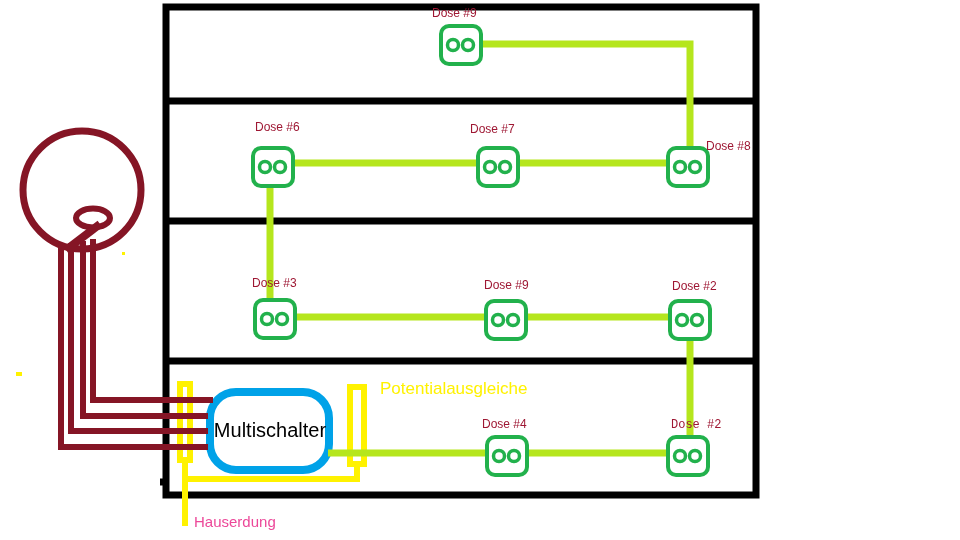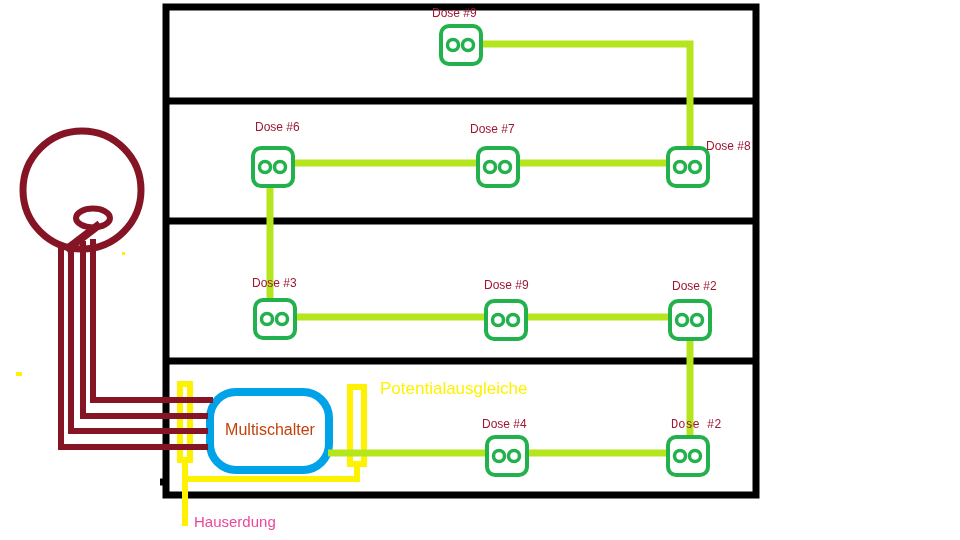--- a/index.html
+++ b/index.html
@@ -39,22 +39,22 @@
   }
   .multiswitch-label {
     position: absolute;
     left: 210px;
     top: 390px;
     width: 120px;
     height: 80px;
     display: flex;
     align-items: center;
     justify-content: center;
-    color: #c2410c;
-    font-size: 16px;
+    color: #000000;
+    font-size: 20px;
   }
 </style>
 </head>
 <body>
 
 <div class="stage">
 
   <svg width="960" height="540" viewBox="0 0 960 540">
 
     <g>

